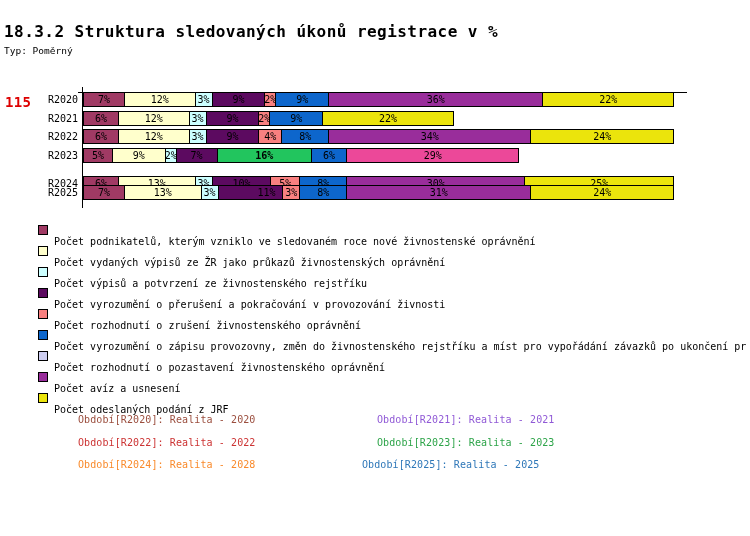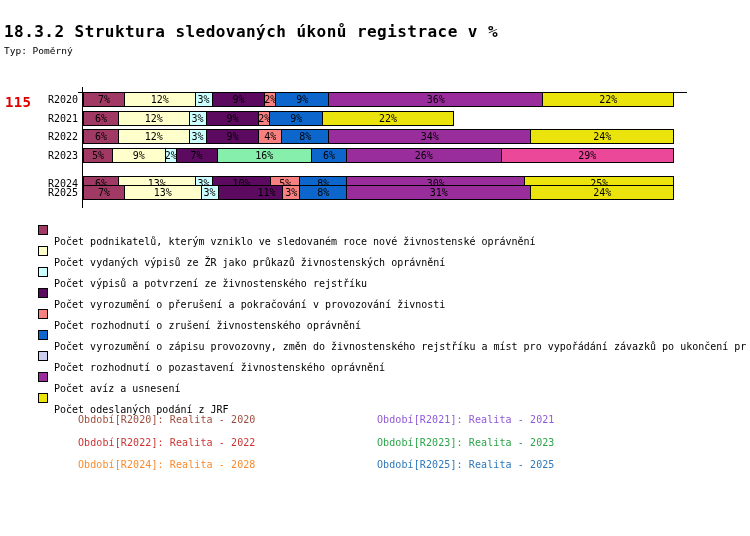--- a/index.html
+++ b/index.html
@@ -82,23 +82,22 @@
           <div class="seg" style="width: 143.52px; background: rgb(235, 228, 12);">24%</div>
         </div>
       </div>
       <div class="bar-row" style="top: 147.8px;">
         <div class="row-label">R2023</div>
         <div class="bar">
           <div class="seg" style="width: 29.9px; background: rgb(160, 58, 100);">5%</div>
           <div class="seg" style="width: 53.82px; background: rgb(255, 255, 204);">9%</div>
           <div class="seg" style="width: 11.96px; background: rgb(204, 255, 255);">2%</div>
           <div class="seg" style="width: 41.86px; background: rgb(92, 10, 96);">7%</div>
-          <div class="seg" style="width: 95.68px; background: #86efac;">16%</div>
+          <div class="seg" style="width: 95.68px; background: #22c55e; font-weight: bold;">16%</div>
           <div class="seg" style="width: 35.88px; background: rgb(13, 102, 204);">6%</div>
-          <div class="seg" style="width: 155.48px; background: rgb(153, 45, 155);">26%</div>
           <div class="seg" style="width: 173.42px; background: #ec4899;">29%</div>
         </div>
       </div>
       <div class="bar-row" style="top: 176px;">
         <div class="row-label">R2024</div>
         <div class="bar">
           <div class="seg" style="width: 35.88px; background: rgb(160, 58, 100);">6%</div>
           <div class="seg" style="width: 77.74px; background: rgb(255, 255, 204);">13%</div>
           <div class="seg" style="width: 17.94px; background: rgb(204, 255, 255);">3%</div>
           <div class="seg" style="width: 59.8px; background: rgb(92, 10, 96);">10%</div>
@@ -161,15 +160,15 @@
         <div class="legend-label">Počet odeslaných podání z JRF</div>
       </div>
     </div>
 
   <div id="footer">
       <div class="period-item" style="left: 78px; top: 2px; color: rgb(155, 78, 62);">Období[R2020]: Realita - 2020</div>
       <div class="period-item" style="left: 377px; top: 2px; color: rgb(144, 89, 214);">Období[R2021]: Realita - 2021</div>
       <div class="period-item" style="left: 78px; top: 24.5px; color: rgb(204, 51, 51);">Období[R2022]: Realita - 2022</div>
       <div class="period-item" style="left: 377px; top: 24.5px; color: rgb(45, 164, 73);">Období[R2023]: Realita - 2023</div>
       <div class="period-item" style="left: 78px; top: 47px; color: rgb(249, 138, 43);">Období[R2024]: Realita - 2028</div>
-      <div class="period-item" style="left: 377px; top: 47px; color: rgb(46, 119, 184);">Období[R2025]: Realita - 2025</div>
+      <div class="period-item" style="left: 362px; top: 47px; color: rgb(46, 119, 184);">Období[R2025]: Realita - 2025</div>
     </div>
 </div>
 
 </body></html>

